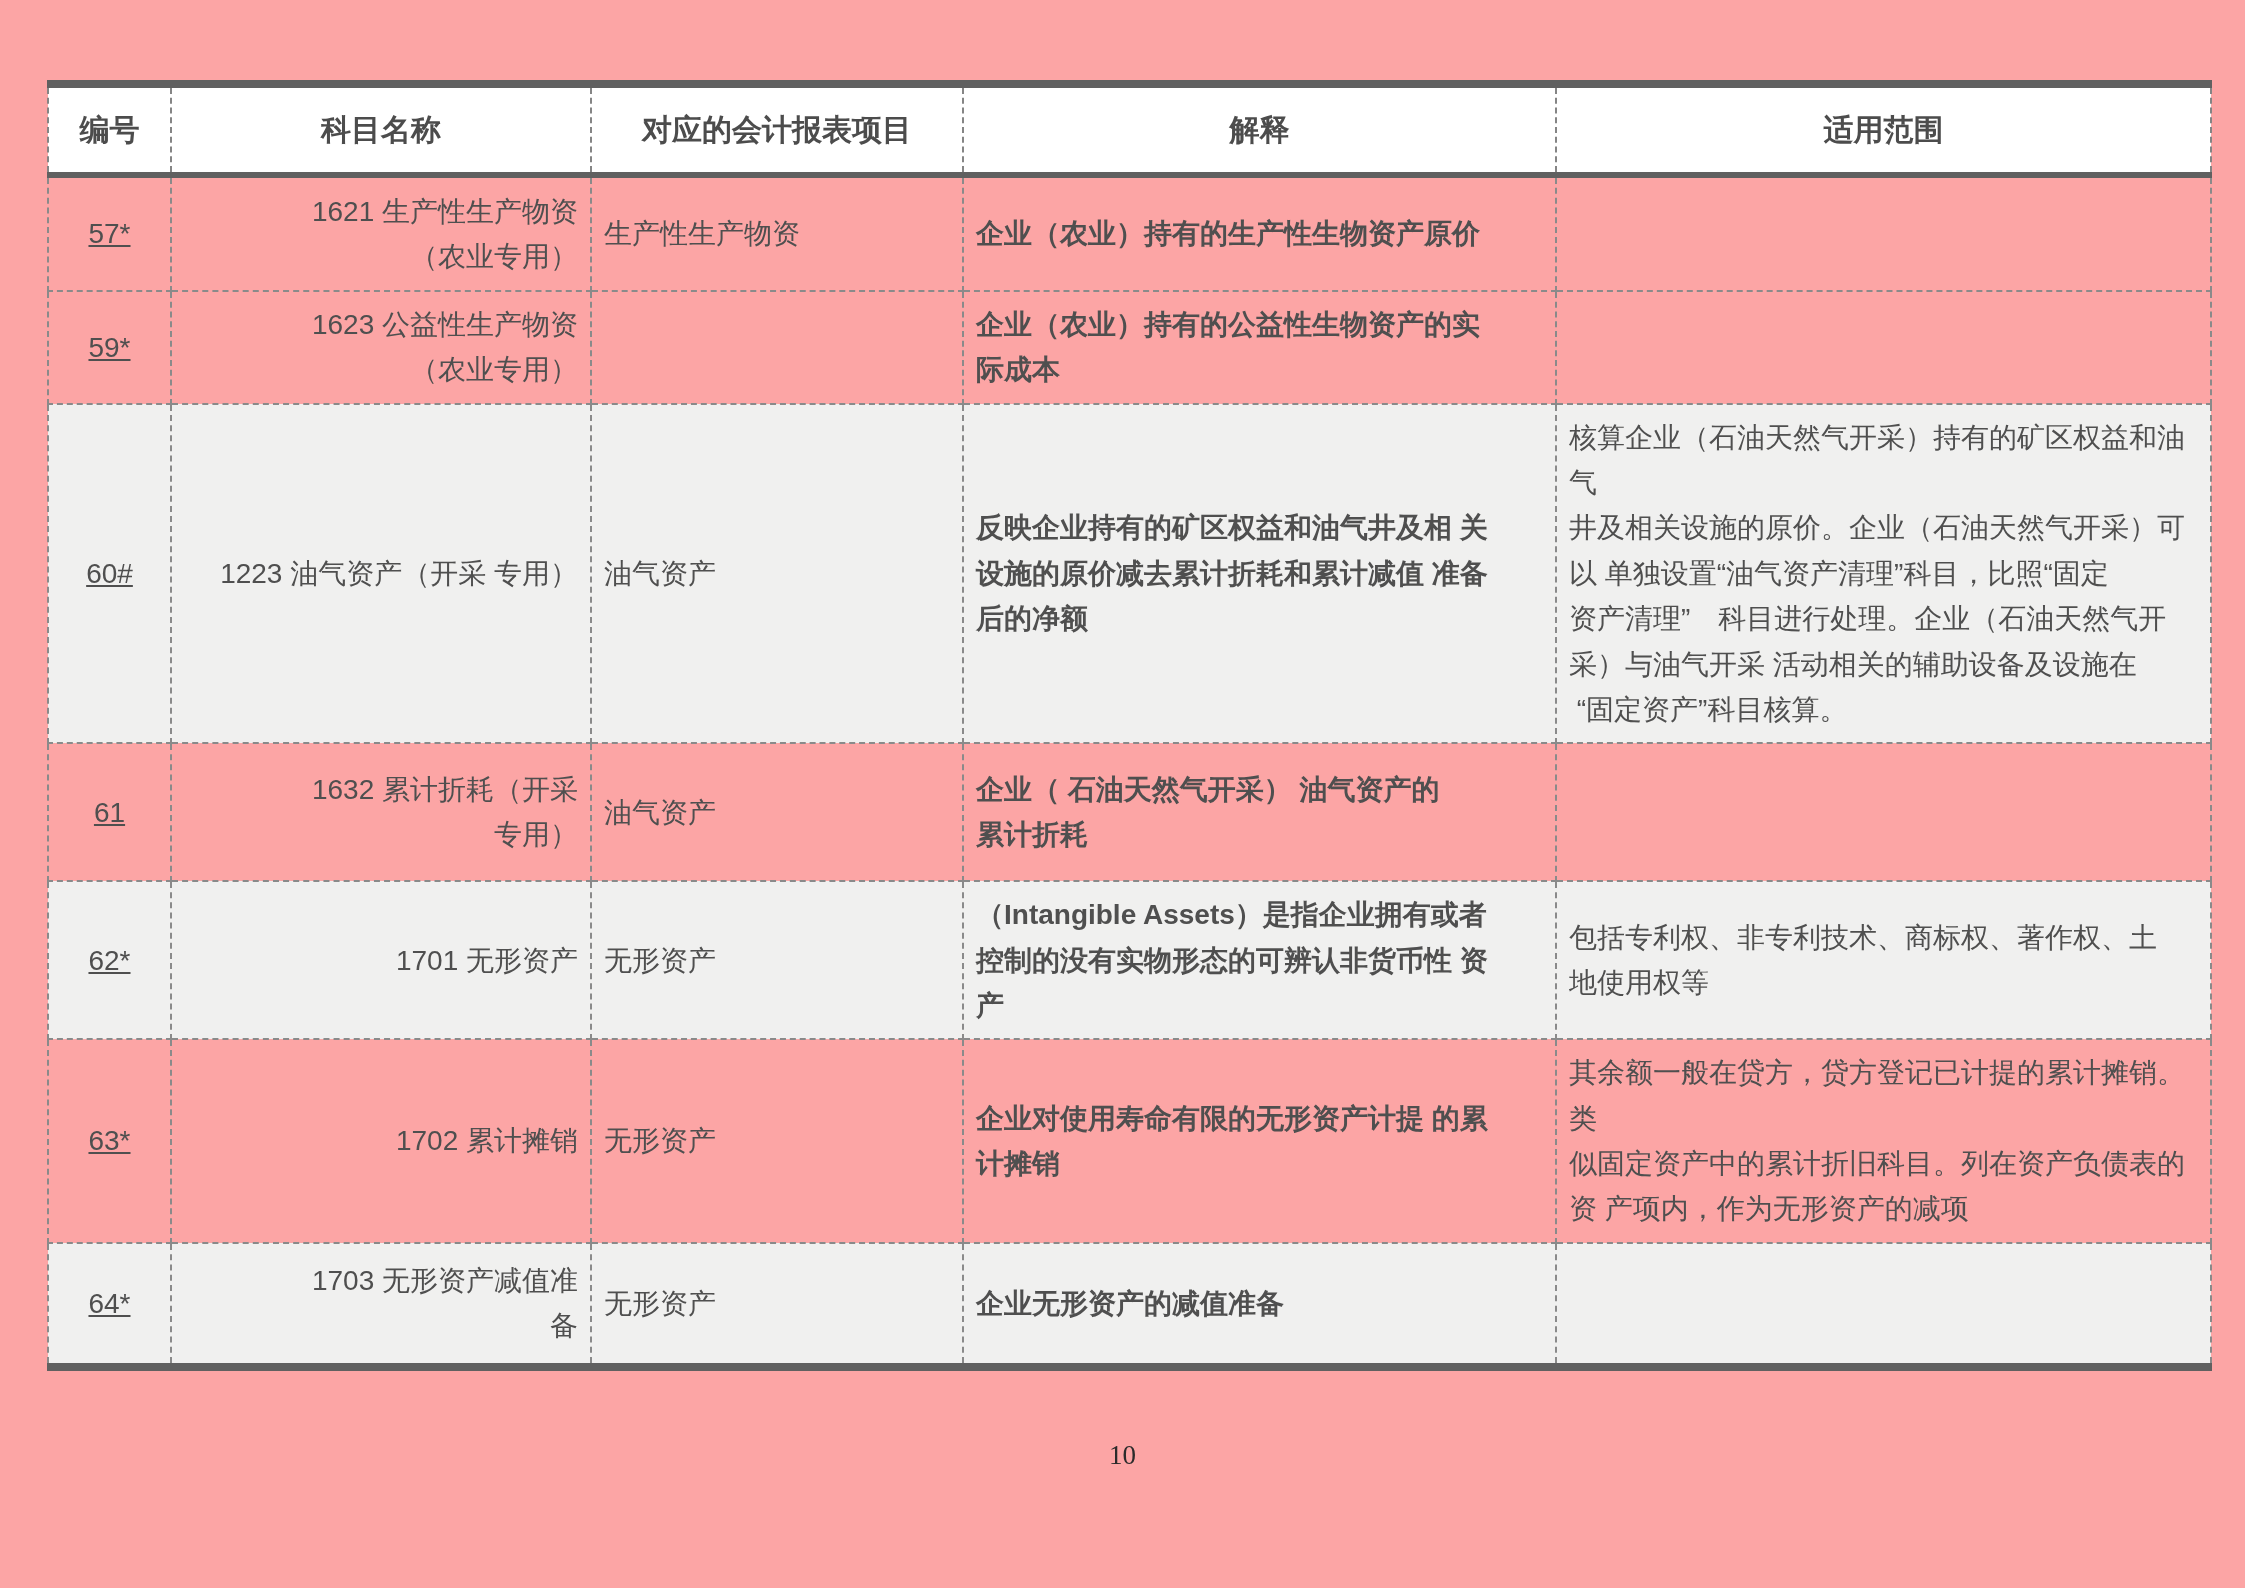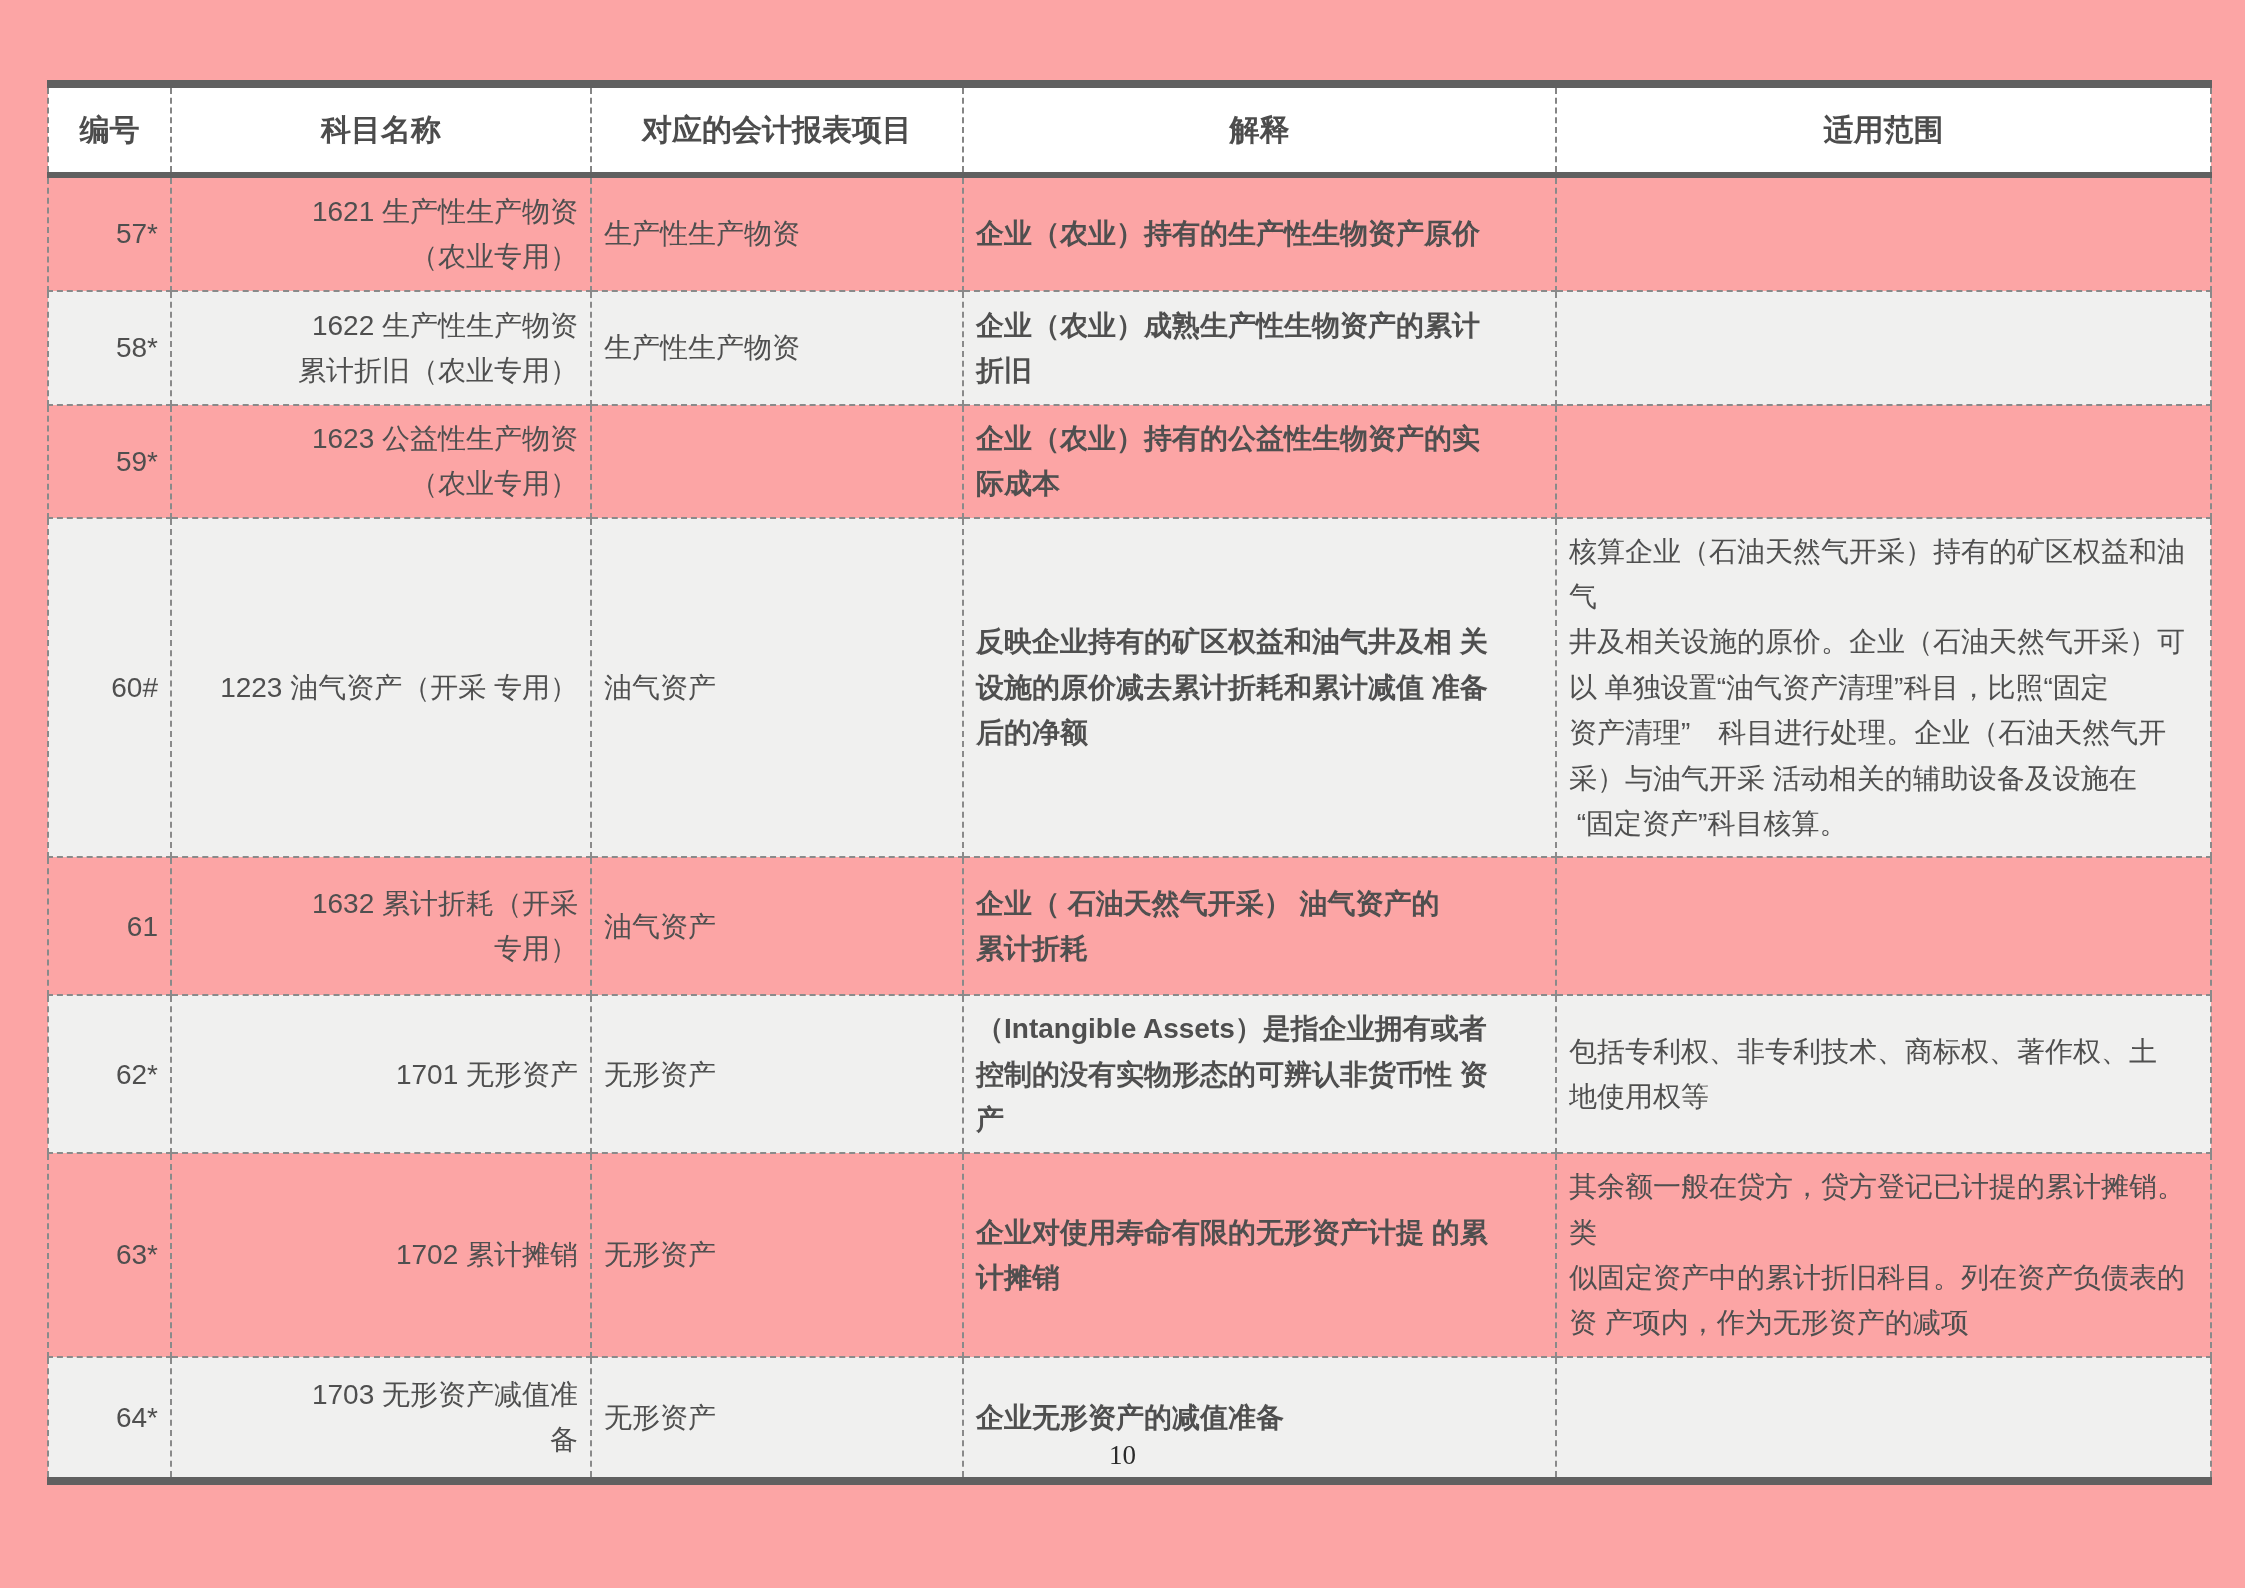--- a/index.html
+++ b/index.html
@@ -39,21 +39,21 @@
     font-size:28px;
     color:#4f4f4f;
     vertical-align:middle;
     border:2px dashed #8a8a8a;
     line-height:1.62;
     white-space:pre-wrap;
     padding:10px 12px;
     word-break:break-all;
   }
   tr.alt td{background:#f0f0ef;}
-  td.c-num{text-align:right;padding:10px 4px;}
+  td.c-num{text-align:center;padding:10px 4px;text-decoration:underline;}
   td.c-name{text-align:right;padding-left:20px;}
   td.c-report{text-align:left;}
   td.c-explain{text-align:left;padding-left:22px;padding-right:16px;font-weight:bold;}
   td.c-scope{text-align:left;padding-left:16px;padding-right:10px;}
   .page-number{
     position:absolute;
     left:0;top:1422px;
     width:100%;
     text-align:center;
     font-family:"Liberation Serif","DejaVu Serif",serif;
@@ -84,29 +84,20 @@
         <th>适用范围</th>
       </tr>
     </thead>
     <tbody>
       <tr style="height:116px">
         <td class="c-num">57*</td>
         <td class="c-name">1621 生产性生产物资
 （农业专用）</td>
         <td class="c-report">生产性生产物资</td>
         <td class="c-explain">企业（农业）持有的生产性生物资产原价</td>
-        <td class="c-scope"></td>
-      </tr>
-      <tr class="alt" style="height:114px">
-        <td class="c-num">58*</td>
-        <td class="c-name">1622 生产性生产物资
-累计折旧（农业专用）</td>
-        <td class="c-report">生产性生产物资</td>
-        <td class="c-explain">企业（农业）成熟生产性生物资产的累计
-折旧</td>
         <td class="c-scope"></td>
       </tr>
       <tr style="height:106px">
         <td class="c-num">59*</td>
         <td class="c-name">1623 公益性生产物资
 （农业专用）</td>
         <td class="c-report"></td>
         <td class="c-explain">企业（农业）持有的公益性生物资产的实
 际成本</td>
         <td class="c-scope"></td>

